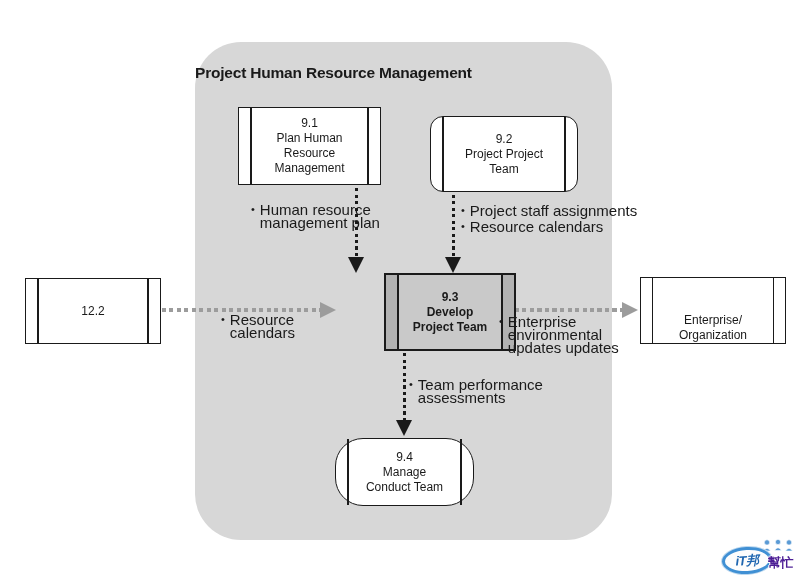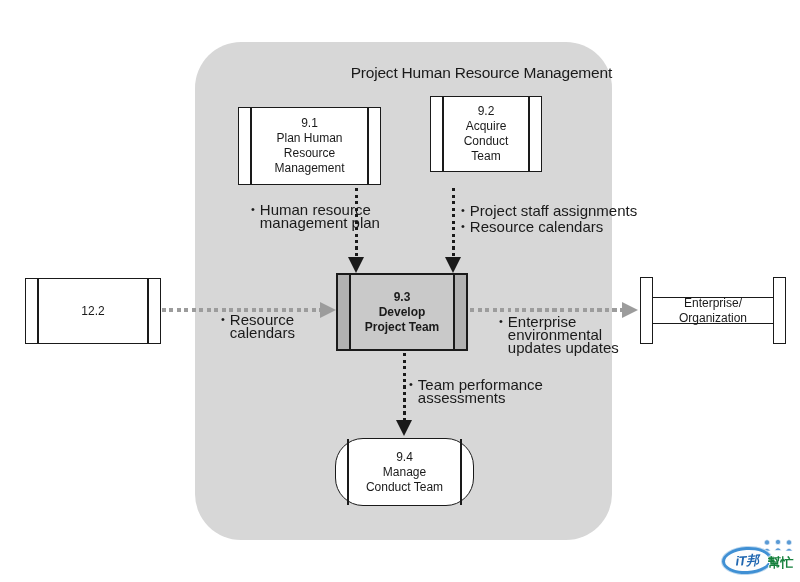--- a/index.html
+++ b/index.html
@@ -6,48 +6,48 @@
   .stage{
     position:relative;width:800px;height:582px;background:#ffffff;overflow:hidden;
     font-family:"Liberation Sans",sans-serif;color:#1a1a1a;
   }
   
   .panel{
     position:absolute;left:195px;top:42px;width:417px;height:498px;
     background:#d7d7d7;border-radius:46px;
   }
   .panel-title{
-    position:absolute;left:195px;top:64px;width:417px;text-align:right;
-    font-size:15.5px;font-weight:normal;letter-spacing:-0.2px;
+    position:absolute;left:195px;top:64px;width:417px;text-align:left;
+    font-size:15.5px;font-weight:bold;letter-spacing:-0.2px;
   }
   
   .pbox{
     position:absolute;display:flex;background:#ffffff;
     border:1.5px solid #1a1a1a;box-sizing:border-box;
   }
   .pbox .gut{width:11px;flex:0 0 11px;}
   .pbox .gut.l{border-right:2px solid #1a1a1a;}
   .pbox .gut.r{border-left:2px solid #1a1a1a;}
   .pbox .ctr{
     flex:1;display:flex;flex-direction:column;align-items:center;justify-content:center;
     text-align:center;font-size:12px;line-height:15px;
   }
   .pbox .lbl{white-space:pre-line;}
-  .pbox.hl{border-width:2.5px;background:#c9c9c9;}
+  .pbox.hl{border-width:2.5px;background:#c9c9c9;margin-left:48px;}
   .pbox.hl .gut{background:#b2b2b2;}
   .pbox.hl .ctr{background:#c9c9c9;font-weight:bold;}
   
   .extbox{position:absolute;display:flex;box-sizing:border-box;}
   .extbox .ebar{
     flex:0 0 13px;width:13px;background:#ffffff;border:1.5px solid #1a1a1a;box-sizing:border-box;
   }
   .extbox .emain{
-    flex:1;margin:20px 0;background:#ffffff;
+    flex:1;margin:0 0;background:#ffffff;
     border-top:1.5px solid #1a1a1a;border-bottom:1.5px solid #1a1a1a;
-    display:flex;align-items:center;justify-content:center;text-align:center;
+    display:flex;align-items:flex-end;justify-content:center;text-align:center;
     font-size:12px;line-height:15px;
   }
   .extbox .lbl{white-space:pre-line;}
   
   .vdots{
     position:absolute;width:3px;
     background-image:repeating-linear-gradient(to bottom,#1a1a1a 0 3px,transparent 3px 6.5px);
   }
   .ah-down{
     position:absolute;width:0;height:0;
@@ -71,21 +71,21 @@
   
   .wmark{position:absolute;left:722px;top:539px;width:78px;height:41px;}
   .wm-oval{
     position:absolute;left:0;top:8px;width:50px;height:27px;box-sizing:border-box;
     background:#fdfdfd;border:3px solid #4090d4;border-radius:50%;
     display:flex;align-items:center;justify-content:center;transform:rotate(-3deg);
     box-shadow:0 0 0 1px #bcd8ef;
   }
   .wm-oval span{font-size:13px;font-weight:bold;font-style:italic;color:#1f66b0;letter-spacing:-0.5px;}
   .wm-right{
-    position:absolute;left:46px;top:15px;font-size:13px;font-weight:bold;color:#15803d;
+    position:absolute;left:46px;top:15px;font-size:13px;font-weight:bold;color:#4c1d95;
     text-shadow:-1px 0 #fff,1px 0 #fff,0 -1px #fff,0 1px #fff;letter-spacing:-0.5px;
   }
   .wm-people{position:absolute;left:40px;top:0;}
 </style>
 </head>
 <body>
 
 <div class="stage">
 
   <div class="panel"></div>
@@ -110,25 +110,25 @@
     <span class="gut l"></span>
     <div class="ctr">
       <div class="num">9.1</div>
       <div class="lbl">Plan Human
 Resource
 Management</div>
     </div>
     <span class="gut r"></span>
   </div>
 
-  <div class="pbox" style="left:430px;top:96px;width:112px;height:76px;">
+  <div class="pbox" style="left:430px;top:116px;width:148px;height:76px;border-radius:13px;">
     <span class="gut l"></span>
     <div class="ctr">
       <div class="num">9.2</div>
-      <div class="lbl">Acquire Conduct
+      <div class="lbl">Project Project
 Team</div>
     </div>
     <span class="gut r"></span>
   </div>
 
   <div class="pbox hl" style="left:336px;top:273px;width:132px;height:78px;">
     <span class="gut l"></span>
     <div class="ctr">
       <div class="num">9.3</div>
       <div class="lbl">Develop

